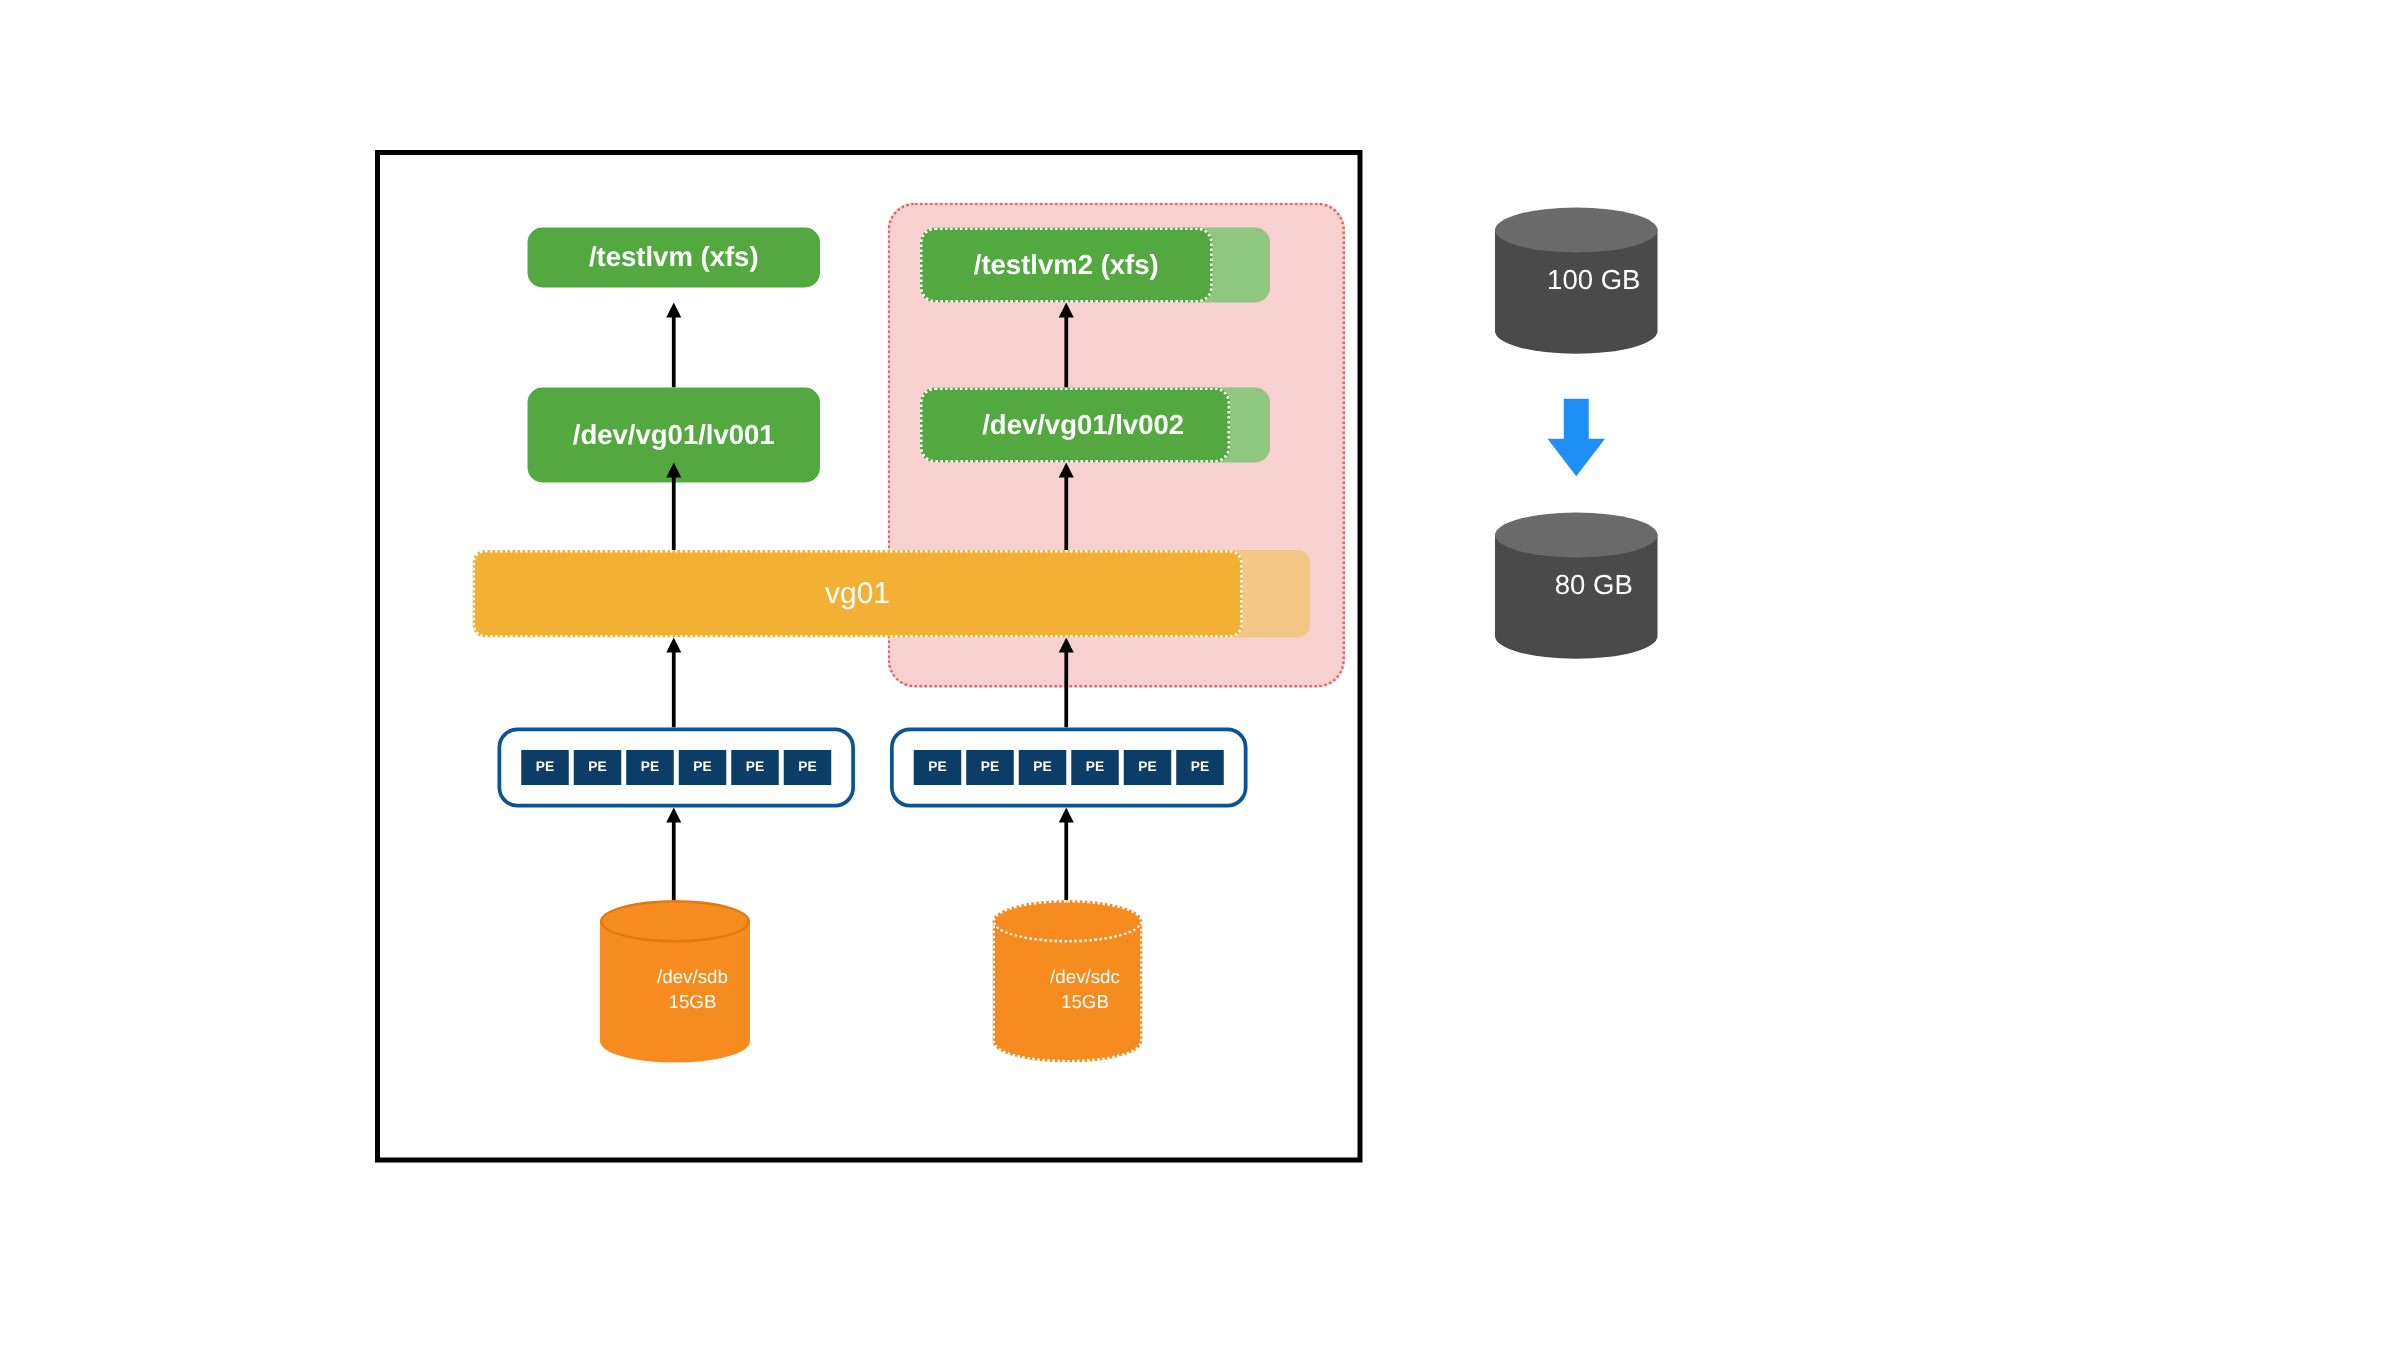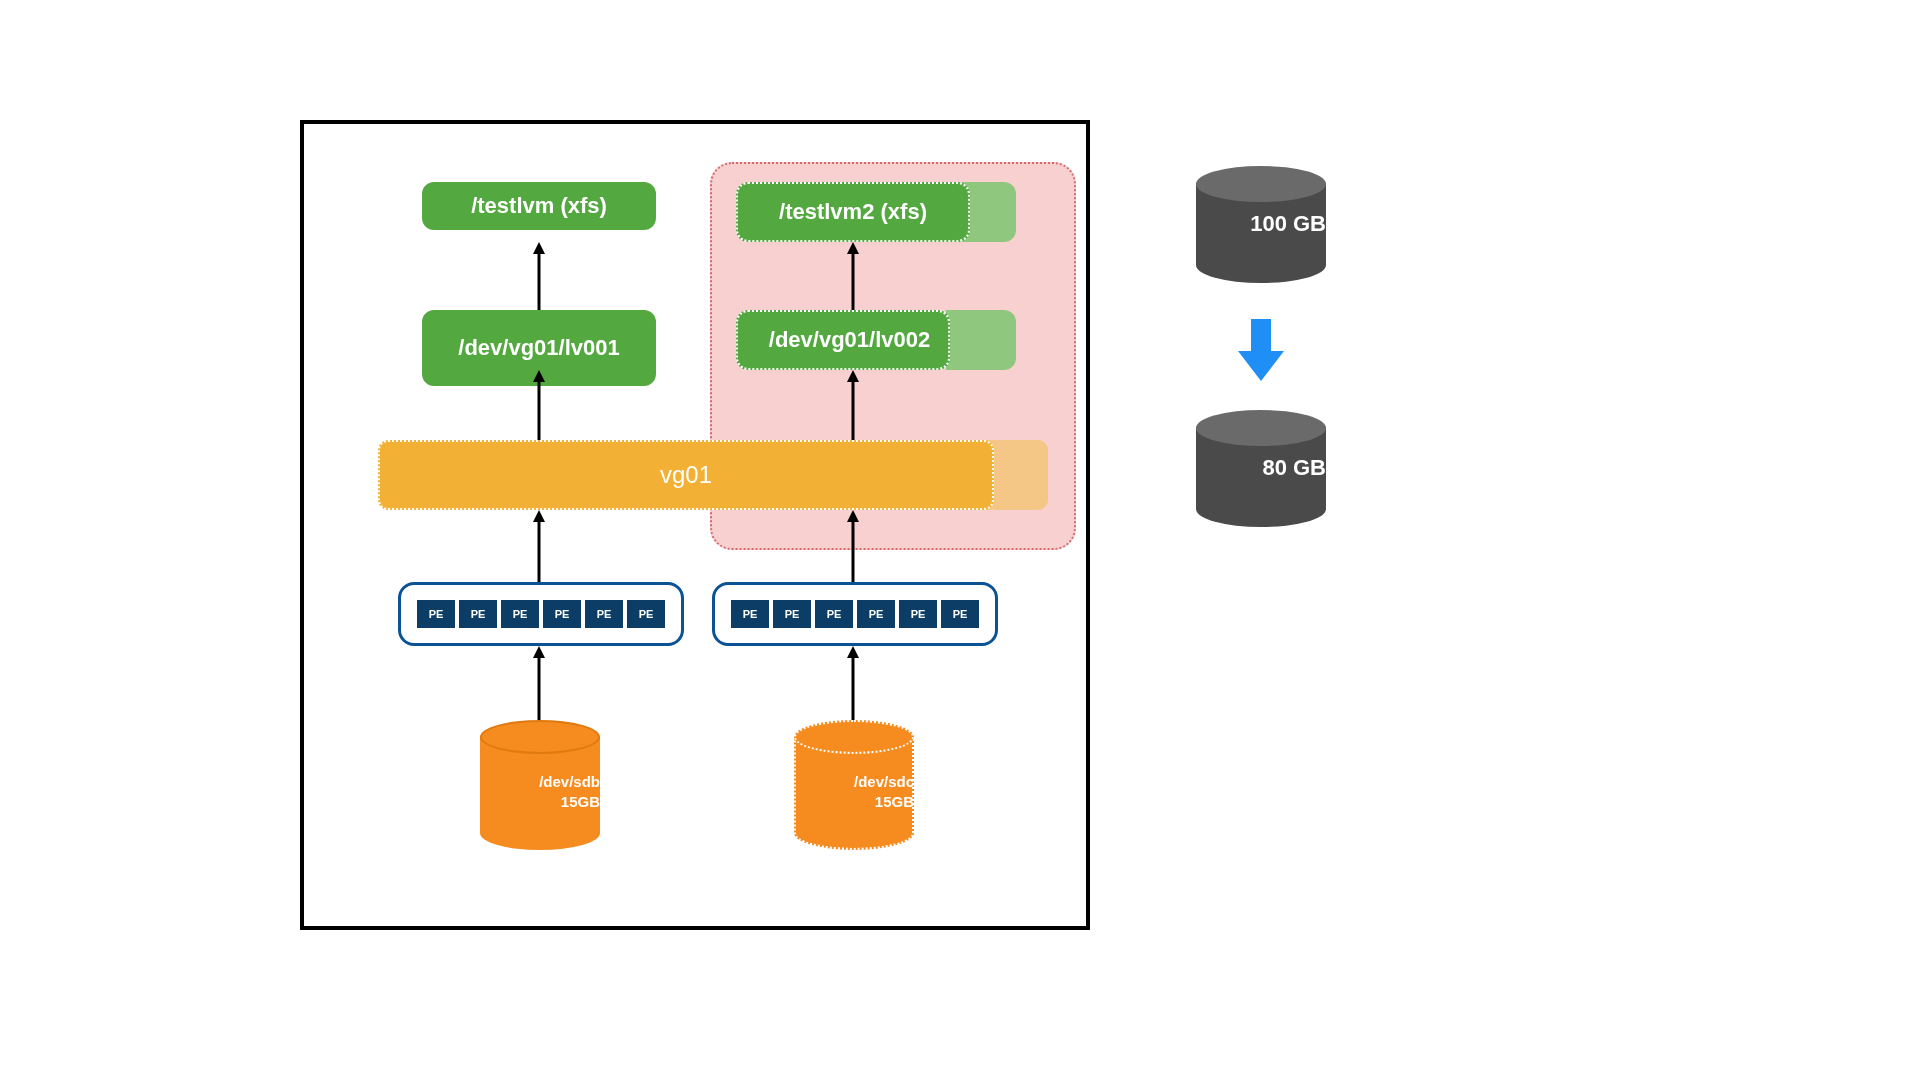--- a/index.html
+++ b/index.html
@@ -105,22 +105,22 @@
     left: 0;
     border-radius: 0 0 60px 60px / 0 0 17px 17px;
   }
   .disk .label {
     position: absolute;
     top: 52px;
     left: 0;
     width: 120px;
     color: #fff;
     font-size: 15px;
-    font-weight: 700;
-    text-align: right;
+    font-weight: 400;
+    text-align: center;
     line-height: 1.3;
     padding-left: 28px;
   }
   .disk-orange .top { background: #f68b1f; border: 2px solid #e07a10; }
   .disk-orange .body { background: #f68b1f; }
   .disk-orange.dotted .top { border: 2px dotted #fff; }
   .disk-orange.dotted .body { border-left: 2px dotted #fff; border-right: 2px dotted #fff; border-bottom: 2px dotted #fff; }
 
   .disk-gray .top { background: #6a6a6a; }
   .disk-gray .body { background: #4a4a4a; }
@@ -147,21 +147,21 @@
 <div class="green-faded" style="left:946px; top:182px; width:70px; height:60px;"></div>
 <div class="green-box dotted-white" style="left:736px; top:182px; width:234px; height:60px;">
   <span>/testlvm2 (xfs)</span>
 </div>
 
 <div class="green-box" style="left:422px; top:310px; width:234px; height:76px;">
   <span>/dev/vg01/lv001</span>
 </div>
 
 <div class="green-faded" style="left:946px; top:310px; width:70px; height:60px;"></div>
-<div class="green-box dotted-white" style="left:736px; top:310px; width:214px; height:60px;padding-left:13px;">
+<div class="green-box dotted-white" style="left:736px; top:310px; width:248px; height:60px;padding-left:13px;">
   <span>/dev/vg01/lv002</span>
 </div>
 
 <div class="vg-bar-ext" style="left:980px; top:440px; width:68px; height:70px;"></div>
 <div class="vg-bar" style="left:378px; top:440px; width:616px; height:70px;">
   <span>vg01</span>
 </div>
 
 <div class="pe-container" style="left:398px; top:582px; width:286px; height:64px;">
   <div class="pe-cell">

